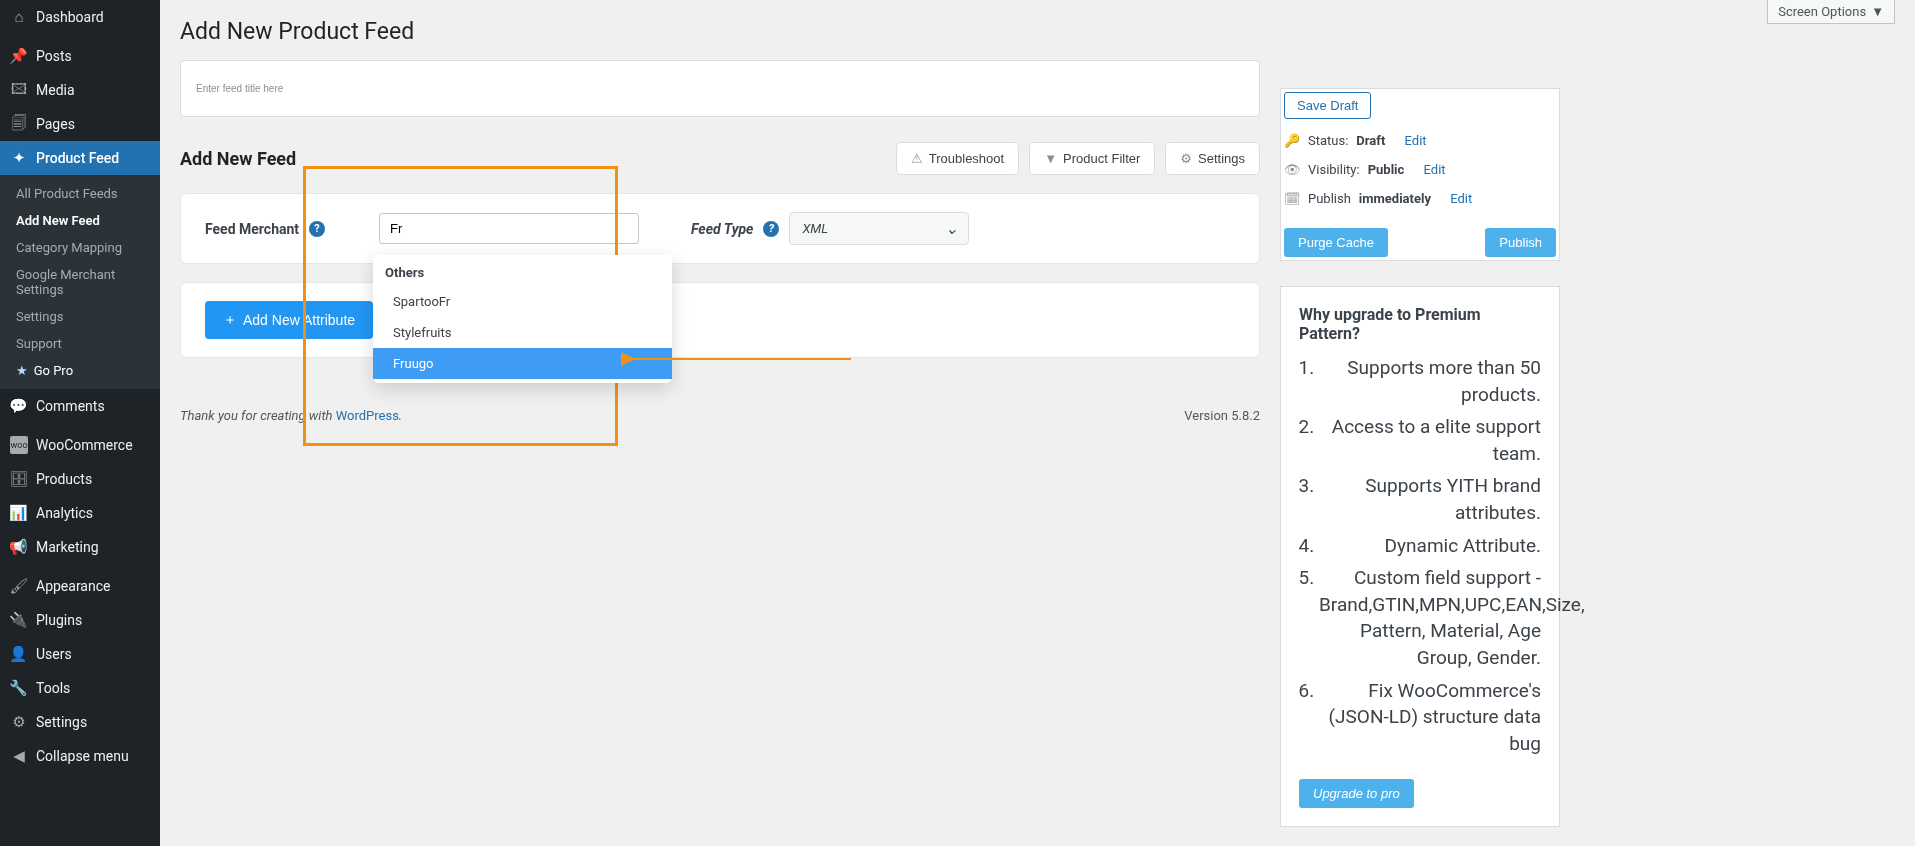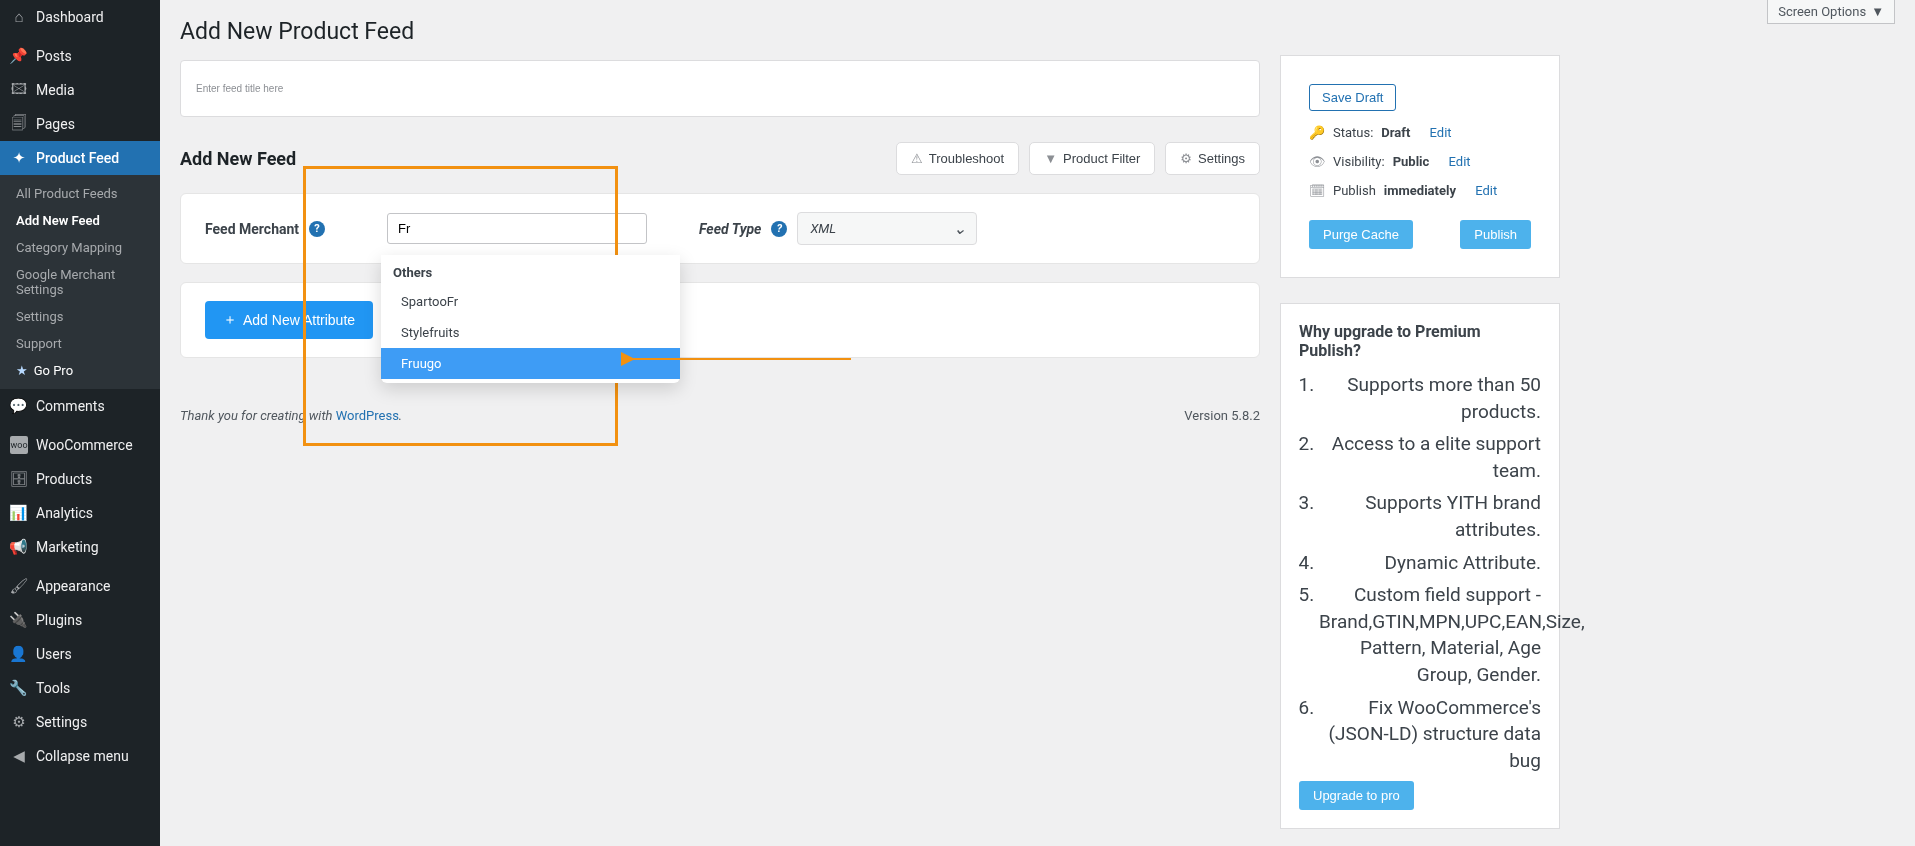--- a/index.html
+++ b/index.html
@@ -36,34 +36,34 @@
 .btn-white { background: #fff; border: 1px solid #dcdcde; border-radius: 5px; padding: 8px 14px; font-size: 13px; font-weight: 500; color: #3c434a; cursor: pointer; display: flex; align-items: center; gap: 6px; }
 
 .feed-row { display: flex; align-items: center; gap: 24px; position: relative; }
 .field-group { display: flex; align-items: center; gap: 10px; }
 .field-label { font-weight: 700; font-size: 14px; }
 .help-icon { width: 16px; height: 16px; border-radius: 50%; background: #2271b1; color: #fff; display: inline-flex; align-items: center; justify-content: center; font-size: 11px; font-weight: 700; cursor: pointer; }
 .select { border: 1px solid #dcdcde; background: #f6f7f7; padding: 8px 30px 8px 12px; border-radius: 4px; min-width: 180px; font-size: 13px; position: relative; cursor: pointer; }
 .select::after { content: "⌄"; position: absolute; right: 10px; top: 6px; font-size: 16px; color: #50575e; }
 
 
-.merchant-box { position: relative; margin-left: 38px; }
+.merchant-box { position: relative; margin-left: 30px; }
 .search-input { width: 260px; border: 1px solid #c3c4c7; padding: 7px 10px; font-size: 13px; border-radius: 3px; }
 .dropdown { position: absolute; top: 42px; left: -6px; width: 299px; background: #fff; border-radius: 0 0 6px 6px; box-shadow: 0 6px 18px rgba(0,0,0,0.15); padding-bottom: 4px; z-index: 10; }
 .dropdown-group-label { font-weight: 700; font-size: 13px; padding: 10px 12px 6px; }
 .dropdown-item { padding: 8px 20px; font-size: 13px; cursor: pointer; }
 .dropdown-item.highlight { background: #3e9cf5; color: #fff; }
 .highlight-box { position: absolute; border: 3px solid #f29111; pointer-events: none; z-index: 9; }
 .arrow-annot { position: absolute; z-index: 11; }
 
 .add-attr-btn { background: #2196f3; color: #fff; border: none; padding: 10px 18px; border-radius: 4px; font-size: 14px; font-weight: 500; cursor: pointer; display:flex; align-items:center; gap:6px; }
 
 
 .right-col { width: 280px; margin-top: 45px; }
-.meta-box { background: #fff; border: 1px solid #dcdcde; padding: 28px; }
+.meta-box { background: #fff; border: 1px solid #dcdcde; padding: 3px; margin-top: 33px; }
 .save-draft-btn { border: 1px solid #2271b1; color: #2271b1; background: #fff; padding: 5px 12px; border-radius: 3px; font-size: 13px; cursor: pointer; }
 .meta-line { display: flex; align-items: center; gap: 8px; font-size: 13px; margin-top: 14px; color: #3c434a; }
 .meta-line .meta-icon { width: 16px; color: #8c8f94; }
 .meta-link { color: #2271b1; cursor: pointer; }
 .meta-actions { display: flex; justify-content: space-between; margin-top: 22px; }
 .blue-btn { background: #4db2ec; color: #fff; border: none; padding: 7px 14px; border-radius: 3px; font-size: 13px; cursor: pointer; }
 
 .premium-box { background: #fff; border: 1px solid #dcdcde; padding: 18px; margin-top: 25px; }
 .premium-box h3 { font-size: 16px; font-weight: 700; margin-bottom: 12px; }
 .premium-box ol { padding-left: 20px; font-size: 19px; text-align: right; }
@@ -245,28 +245,28 @@
           <div class="meta-line"><span class="meta-icon">🔑</span><span>Status: </span><b>Draft</b>&nbsp;<span class="meta-link">Edit</span></div>
           <div class="meta-line"><span class="meta-icon">👁</span><span>Visibility: </span><b>Public</b>&nbsp;<span class="meta-link">Edit</span></div>
           <div class="meta-line"><span class="meta-icon">🗓</span><span>Publish </span><b>immediately</b>&nbsp;<span class="meta-link">Edit</span></div>
           <div class="meta-actions">
             <button class="blue-btn">Purge Cache</button>
             <button class="blue-btn">Publish</button>
           </div>
         </div>
 
         <div class="premium-box">
-          <h3>Why upgrade to Premium Publish?</h3>
+          <h3>Why upgrade to Premium Pattern?</h3>
           <ol>
             <li>Supports more than 50 products.</li>
             <li>Access to a elite support team.</li>
             <li>Supports YITH brand attributes.</li>
             <li>Dynamic Attribute.</li>
             <li>Custom field support - Brand,GTIN,MPN,UPC,EAN,Size, Pattern, Material, Age Group, Gender.</li>
             <li>Fix WooCommerce's (JSON-LD) structure data bug</li>
           </ol>
-          <button class="blue-btn" style="margin-top:1px;">Upgrade to pro</button>
+          <button class="blue-btn" style="margin-top:16px;font-style:italic;">Upgrade to pro</button>
         </div>
       </div>
     </div>
 
   </div>
 </div>
 
 </body></html>

